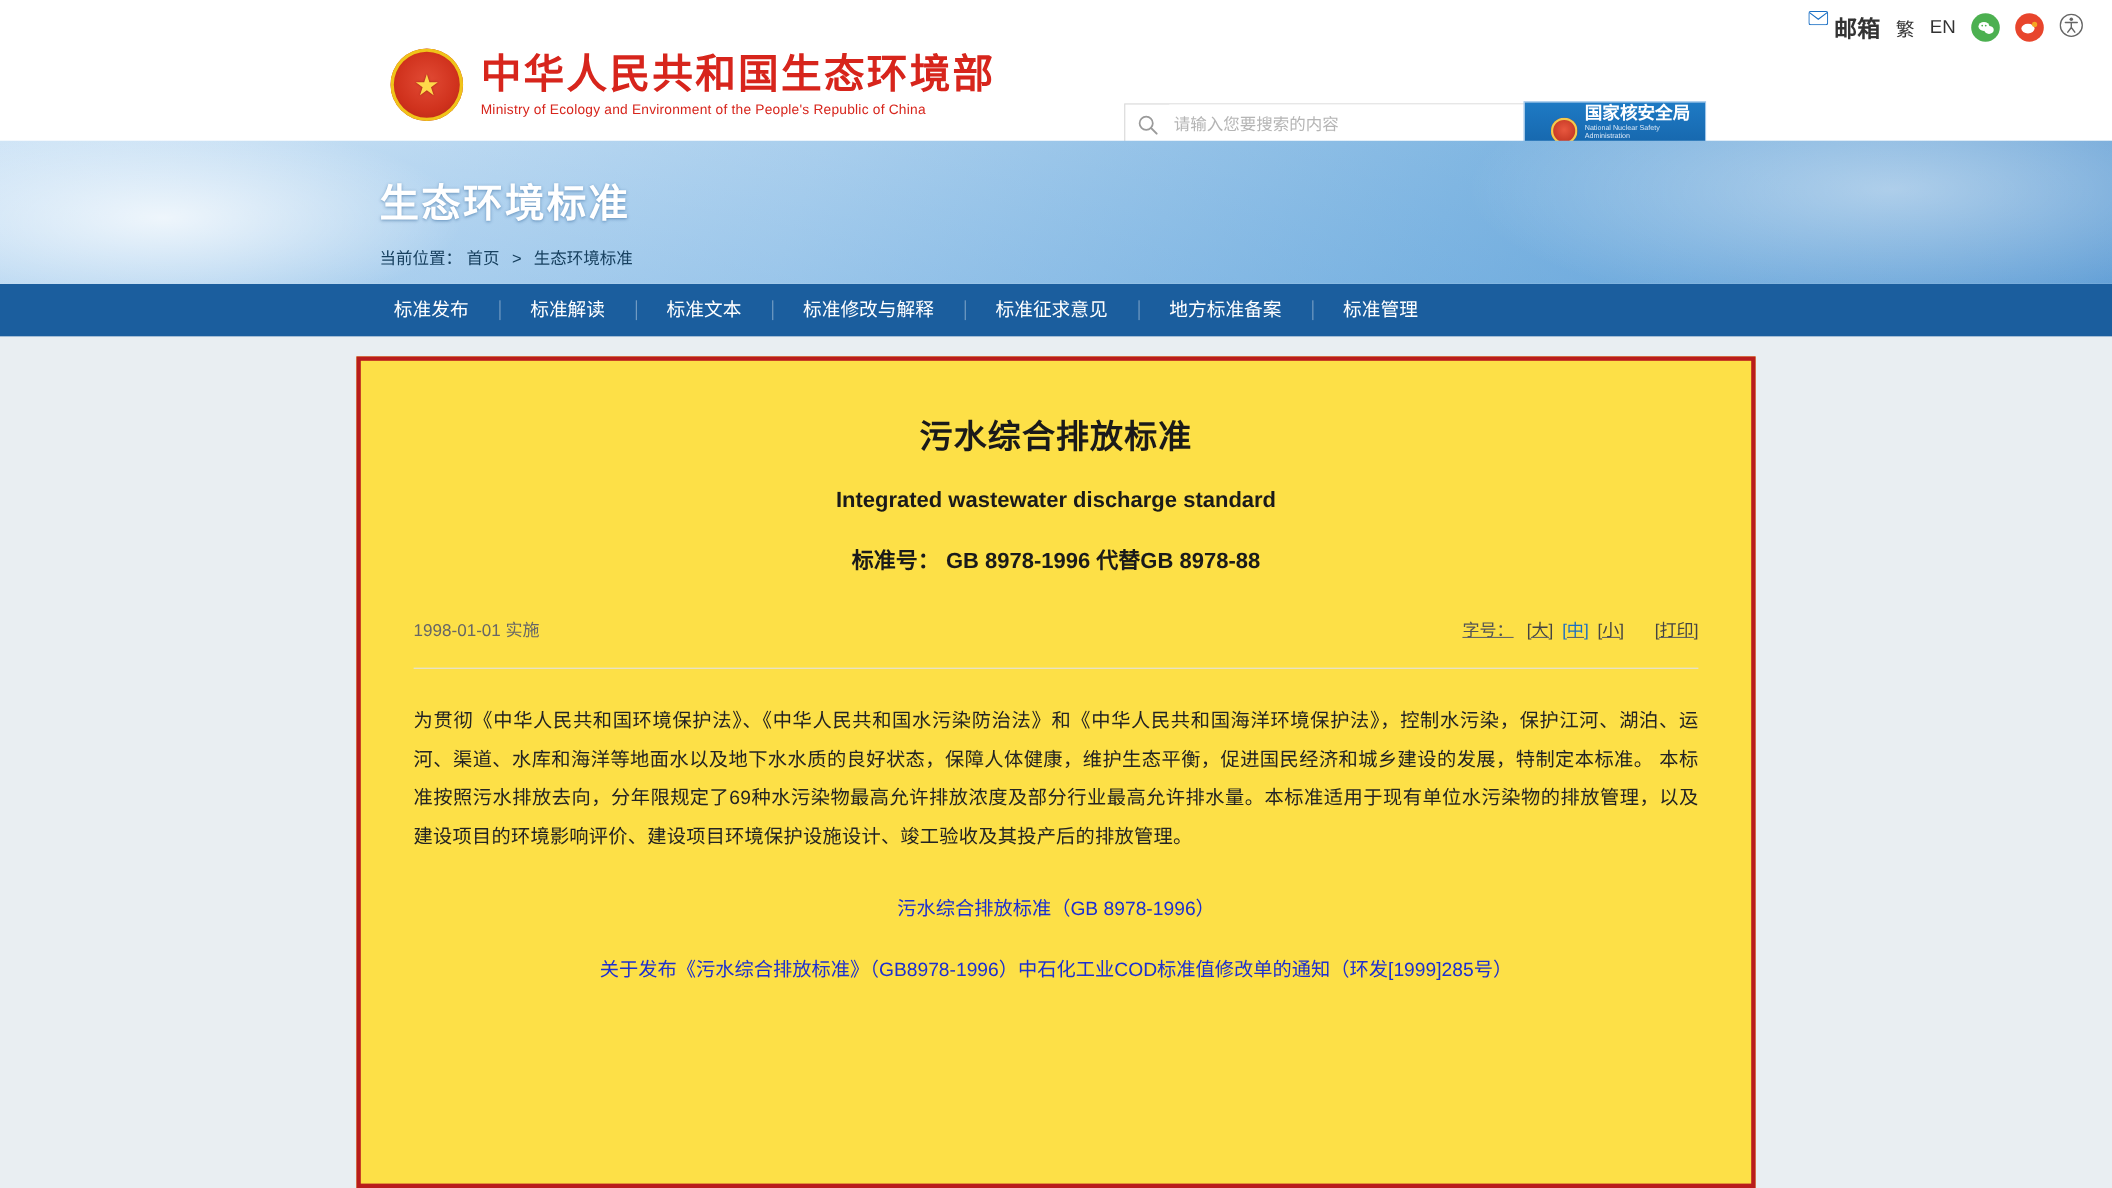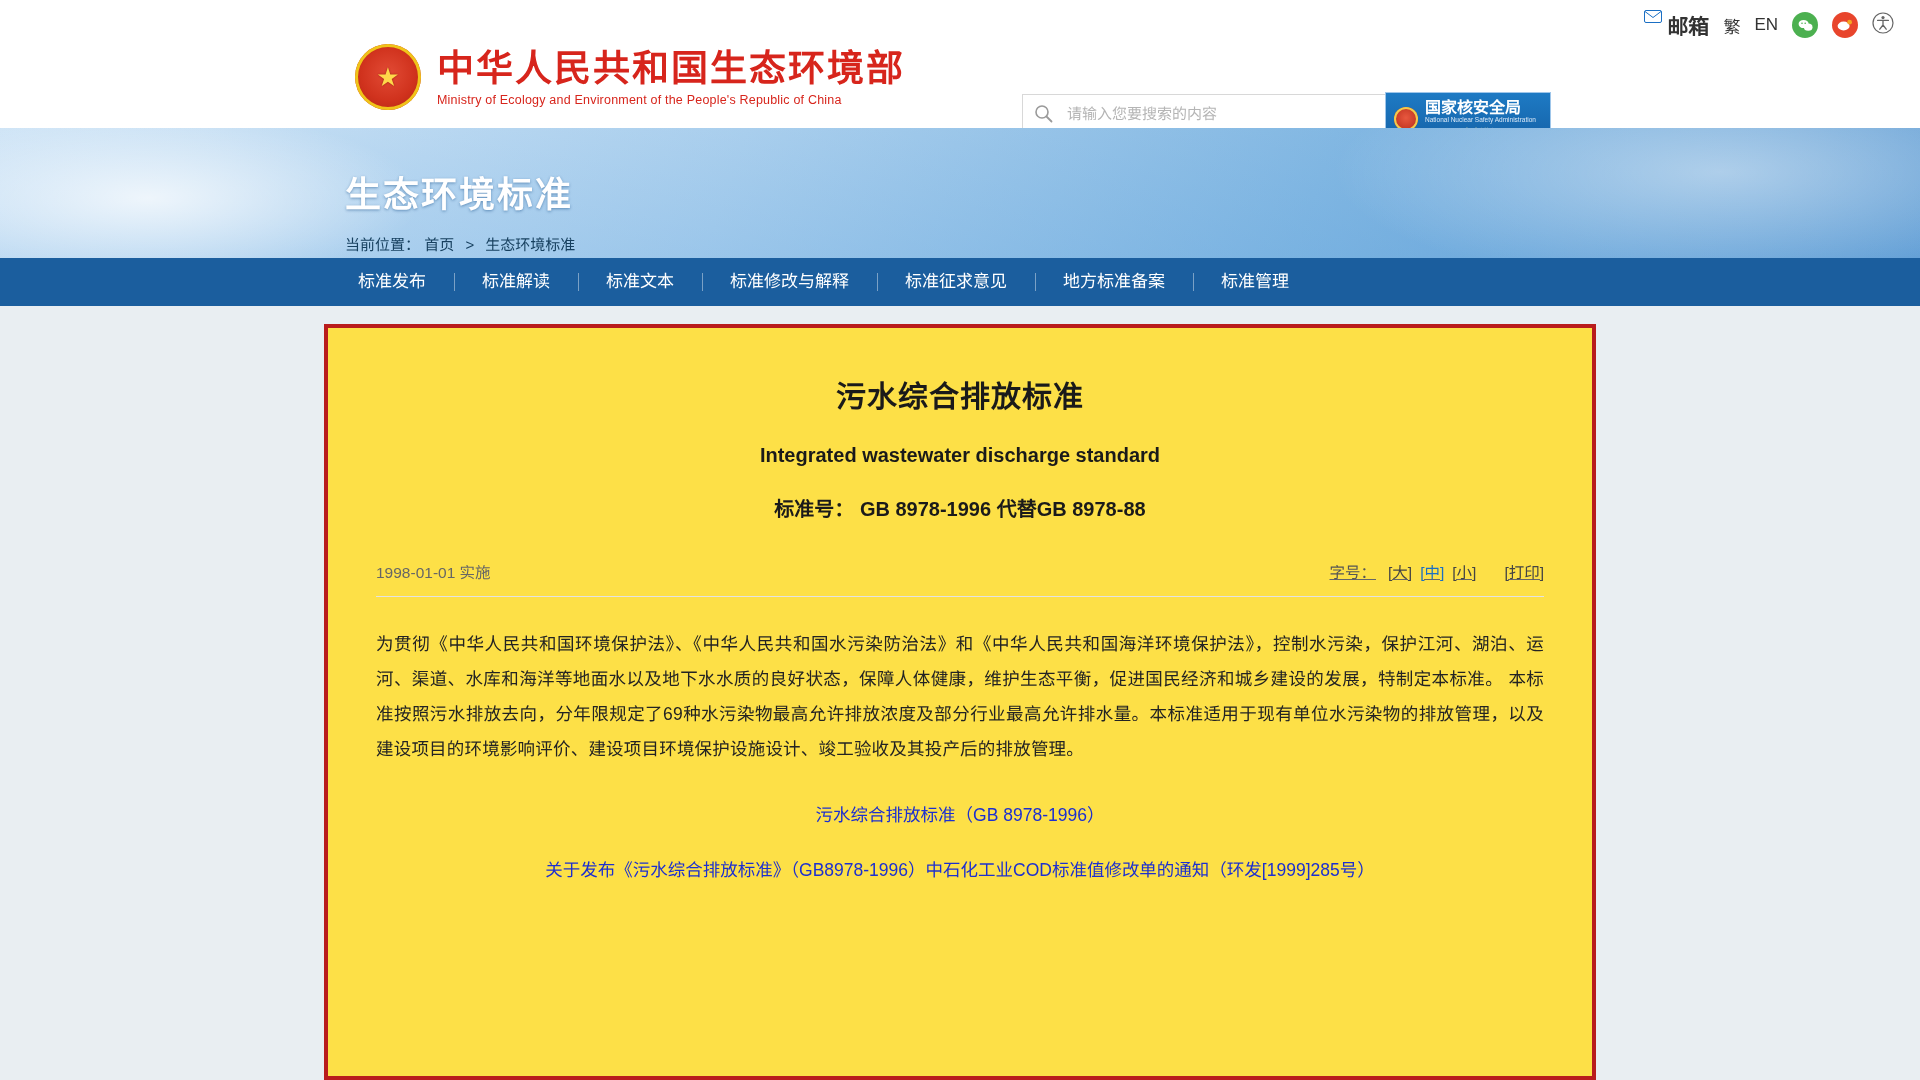--- a/index.html
+++ b/index.html
@@ -137,21 +137,21 @@
     position: absolute;
     left: 1385px;
     top: 42px;
     width: 166px;
     height: 53px;
     border: 1px solid #9fc6ea;
     background: linear-gradient(180deg, #1e7ac4 0%, #1461a6 100%);
     display: flex;
     align-items: center;
     gap: 7px;
-    padding-left: 8px;
+    padding-left: 24px;
     cursor: pointer;
   }
   .nnsa .n-emblem {
     width: 24px; height: 24px; border-radius: 50%;
     background: radial-gradient(circle at 50% 45%, #e8583f, #b32716);
     box-shadow: inset 0 0 0 2px #f2cb4d;
   }
   .nnsa .n-txt .n-cn { color:#fff; font-size: 16px; font-weight: bold; line-height: 1.1; }
   .nnsa .n-txt .n-en { color:#dbe9f7; font-size: 6.5px; line-height: 1.2; }
   .nnsa .n-txt .n-go { color:#ffe08a; font-size: 9px; text-align:center; margin-top:1px; }
@@ -172,21 +172,21 @@
   }
   .banner:after {
     content:"";
     position: absolute; right: -80px; top: -40px; width: 700px; height: 210px;
     background: radial-gradient(ellipse at 60% 40%, rgba(255,255,255,.45) 0%, rgba(255,255,255,0) 65%);
   }
   .banner-inner {
     position: relative;
     z-index: 2;
     padding-left: 345px;
-    padding-top: 37px;
+    padding-top: 27px;
   }
   .banner-title {
     font-family: "DejaVu Serif", "Liberation Serif", serif;
     font-size: 36px;
     font-weight: bold;
     color: #ffffff;
     text-shadow: 0 1px 3px rgba(0,60,120,.45);
     letter-spacing: 2px;
   }
   .crumb {
@@ -256,21 +256,21 @@
     margin-top: 26px;
     font-size: 20px;
     font-weight: bold;
     color: #1a1a1a;
   }
   .meta-row {
     margin-top: 38px;
     display: flex;
     align-items: center;
     justify-content: space-between;
-    padding-bottom: 14px;
+    padding-bottom: 24px;
     border-bottom: 1px solid #e3e3e3;
     font-size: 15.5px;
     color: #666;
   }
   .meta-right {
     display: flex;
     align-items: center;
     gap: 8px;
     text-decoration: underline;
   }

